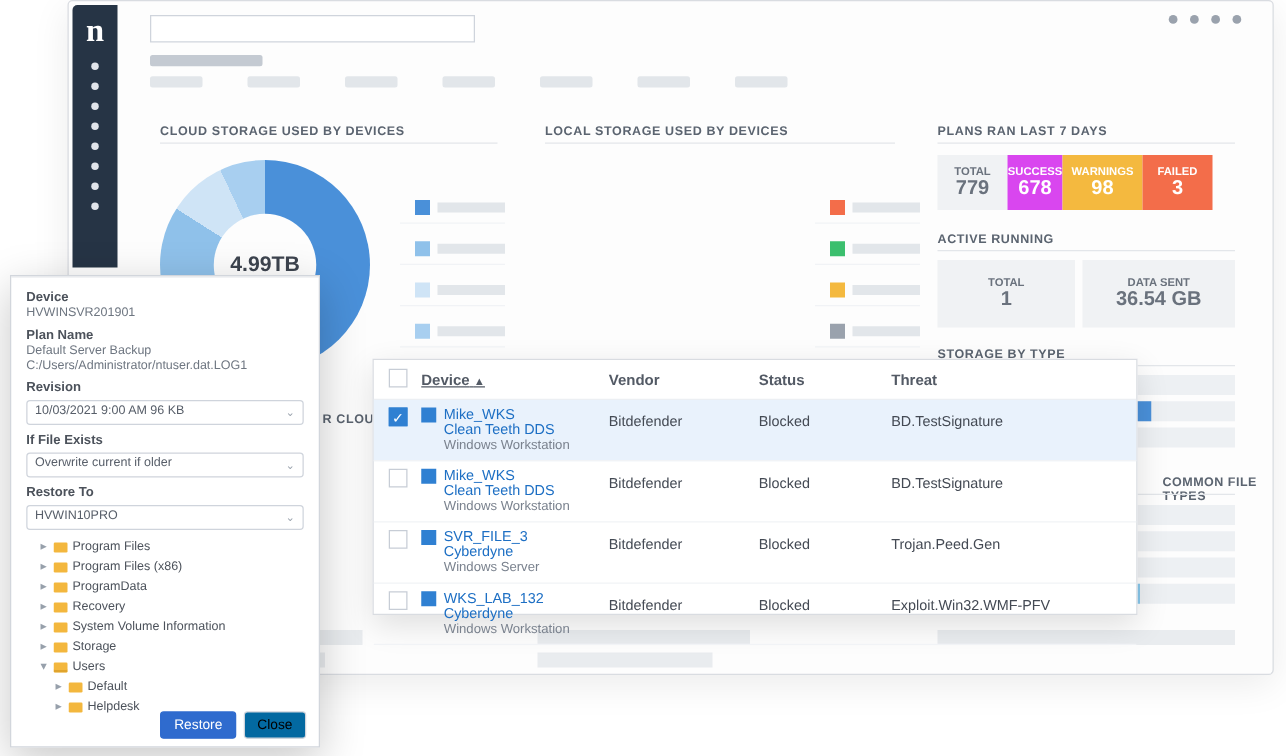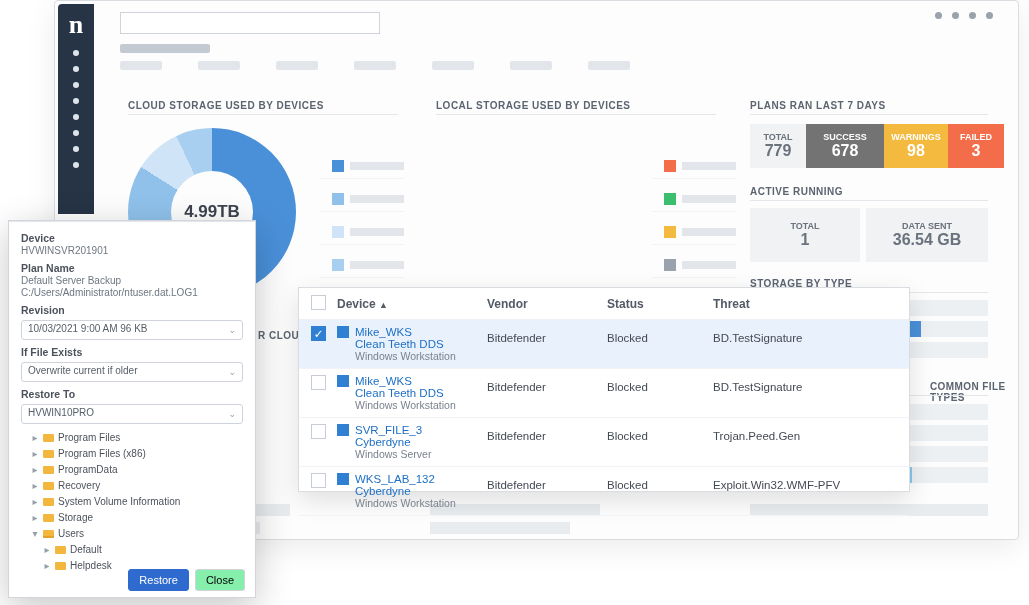--- a/index.html
+++ b/index.html
@@ -50,21 +50,21 @@
   .legend .row { display:flex; align-items:center; gap:6px; margin-bottom:8px; }
   .legend .sw { width:12px; height:12px; }
   .legend .lbar { width:54px; height:8px; background:#e2e6ea; }
 
   
   .stat-row { position:absolute; display:flex; }
   .stat { height:44px; display:flex; flex-direction:column; align-items:center; justify-content:center;
           font-size:9px; font-weight:600; }
   .stat .val { font-size:16px; font-weight:700; }
   .stat.total   { width:56px; background:#f0f2f4; color:#6a727d; }
-  .stat.success { width:78px; background:#737373; color:#fff; }
+  .stat.success { width:44px; background:#d946ef; color:#fff; }
   .stat.warn    { width:64px; background:#f4b93f; color:#fff; }
   .stat.failed  { width:56px; background:#f36d4a; color:#fff; }
 
   .wide-stat { height:54px; display:flex; flex-direction:column; align-items:center; justify-content:center;
                background:#f0f2f4; color:#6a727d; font-size:9px; font-weight:600; }
   .wide-stat .val { font-size:16px; font-weight:700; }
 
   
   .sb-area { position:absolute; width:238px; }
   .sb-row { height:16px; margin-bottom:5px; display:flex; background:#edf0f3; }
@@ -72,21 +72,21 @@
 
   
   .panel-threat {
     position:absolute; top:287px; left:298px; width:612px; height:205px;
     background:#fff; border:1px solid #d9dce1; box-shadow:0 8px 24px rgba(0,0,0,0.12);
   }
   .th-head { display:flex; align-items:center; height:32px; padding-left:12px;
              border-bottom:1px solid #eceff3; font-size:12px; font-weight:700; color:#535a65; }
   .th-head div { flex:none; }
   .th-head .chk, .row .chk { width:26px; }
-  .th-head .cdev { width:150px; }
+  .th-head .cdev { width:150px;text-decoration:underline; }
   .th-head .cven { width:120px; }
   .th-head .csta { width:106px; }
   .th-head .cthr { width:190px; }
   .row { display:flex; align-items:flex-start; padding:6px 0 6px 12px;
          border-bottom:1px solid #f1f3f6; font-size:11.5px; color:#444a54; }
   .row.selected { background:#e9f2fc; }
   .row .chk-box { width:15px; height:15px; border:1px solid #c7cdd6; background:#fff;
                   display:inline-flex; align-items:center; justify-content:center; }
   .row.selected .chk-box { background:#2f80d2; border-color:#2f80d2; color:#fff; }
   .device-col { width:150px; display:flex; gap:6px; }
@@ -114,21 +114,21 @@
                    padding:2px 6px; font-size:10px; color:#575e69; }
   .modal .select .chev { position:absolute; right:6px; top:4px; font-size:9px; color:#97a0ab; }
   .modal .tree { margin-top:6px; line-height:16px; font-size:10px; }
   .modal .tree .t-row { display:flex; align-items:center; gap:4px; }
   .modal .tree .indent-1 { padding-left:10px; }
   .modal .tree .indent-2 { padding-left:22px; }
   .fold { display:inline-block; width:8px; text-align:center; color:#97a0ab; }
   .fico { display:inline-block; width:11px; height:8px; background:#f3b73e; border-radius:1px; }
   .fico.open { background:#f3b73e; box-shadow:inset 0 -2px 0 #e0a42d; }
   .modal .footer { position:absolute; bottom:6px; right:10px; display:flex; gap:6px; }
-  .btn { font-size:11px; padding:4px 10px; border:1px solid #cfd4dc; background:#86efac; border-radius:3px; cursor:pointer; }
+  .btn { font-size:11px; padding:4px 10px; border:1px solid #cfd4dc; background:#0369a1; border-radius:3px; cursor:pointer; }
   .btn.primary { background:#2f6bce; border-color:#2f6bce; color:#fff; }
 
   .sort-caret { font-size:9px; }
 
   
   .filler { position:absolute; background:#e9ecef; height:12px; }
 </style>
 </head>
 <body>
 <div class="stage">

